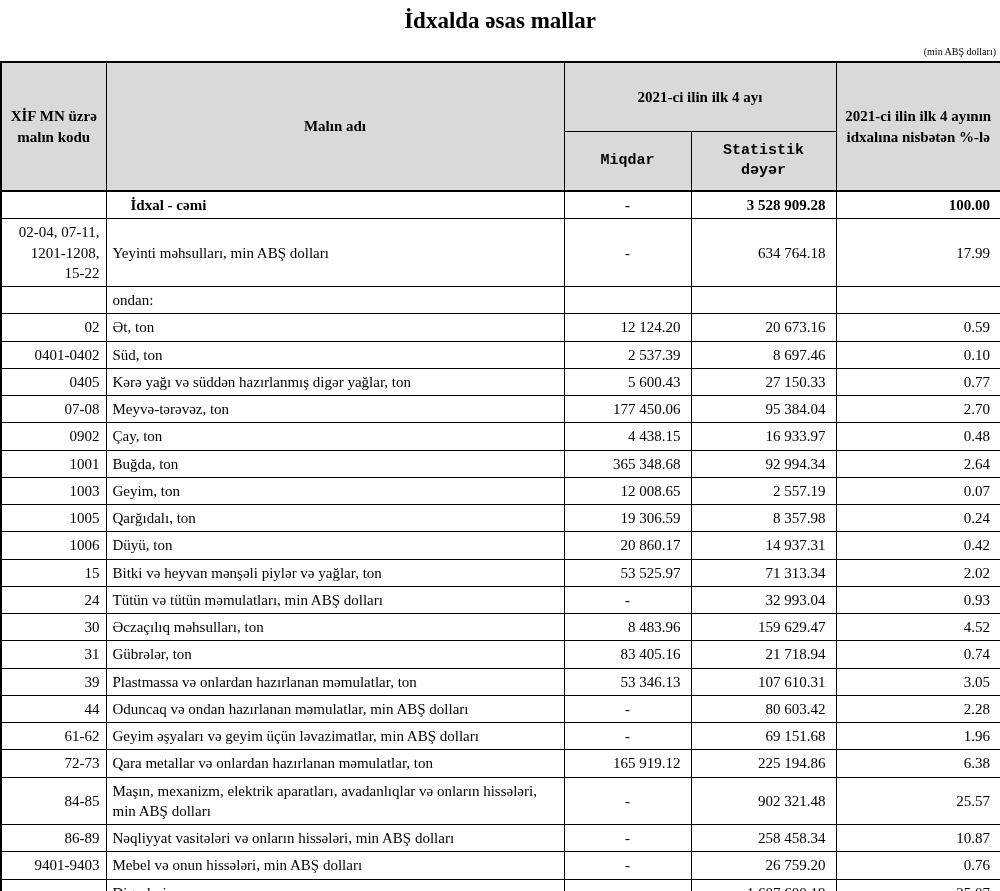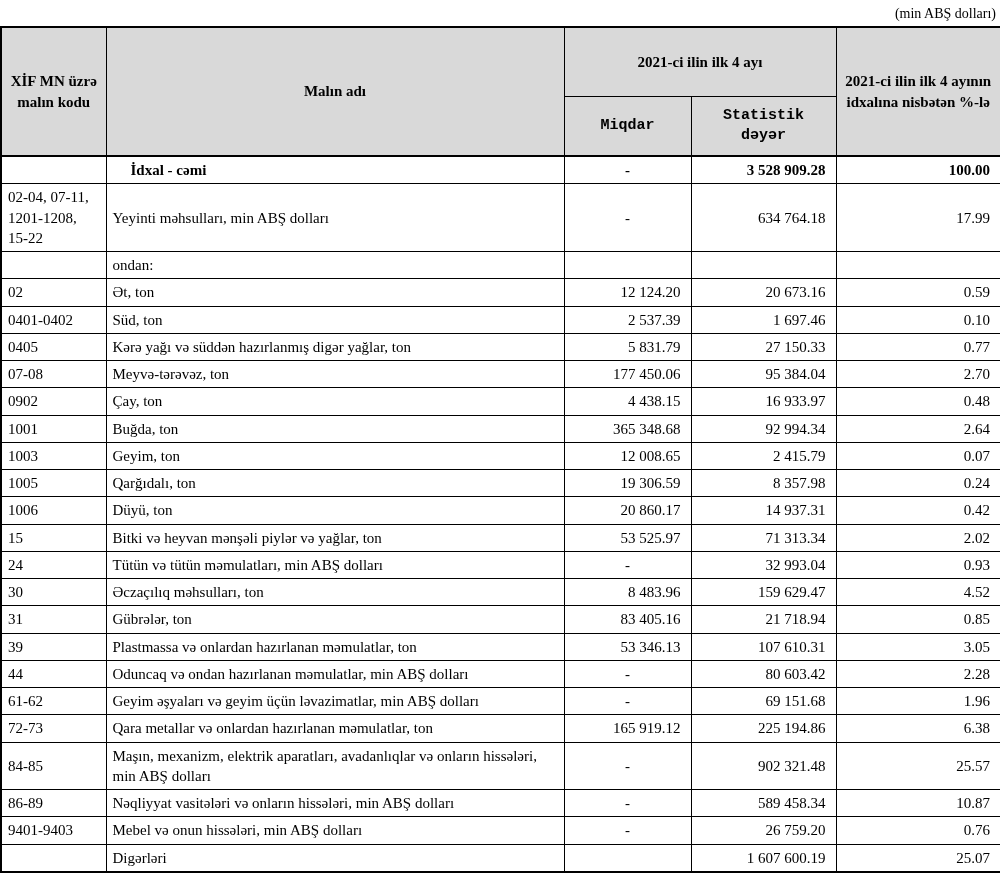--- a/index.html
+++ b/index.html
@@ -1,44 +1,45 @@
 <!DOCTYPE html>
 <html><head>
 <meta charset="utf-8">
 <style>
   html,body{margin:0;padding:0;background:#ffffff;color:#000000;}
   body{width:1000px;font-family:"Liberation Serif","DejaVu Serif",serif;}
   .page{width:1000px;box-sizing:border-box;padding-top:6px;}
   .title{font-size:23px;font-weight:bold;text-align:center;margin:2px 0 12px 0;}
-  .unit-note{font-size:14px;text-align:right;padding-right:4px;margin-bottom:4px;}
+  .unit-note{font-size:10px;text-align:right;padding-right:4px;margin-bottom:4px;}
   table{width:1000px;border-collapse:collapse;border:2px solid #000;table-layout:fixed;}
   th,td{border:1px solid #000;font-size:15px;line-height:1.35;padding:3px 6px;vertical-align:middle;overflow:hidden;}
   thead th{background:#d9d9d9;font-weight:bold;text-align:center;}
   thead{border-bottom:2px solid #000;}
   thead tr.group-row th{height:62px;}
   thead tr.sub-row th{height:52px;font-family:Liberation Mono, monospace;}
   col.c-code{width:105px;}
   col.c-name{width:458px;}
   col.c-qty{width:127px;}
   col.c-val{width:145px;}
   col.c-pct{width:165px;}
   td.name{text-align:left;}
-  td.code{text-align:left;}
+  td.code{text-align:right;}
   td.c{text-align:center;}
   td.r{text-align:right;padding-right:10px;}
   tr.bold td{font-weight:bold;}
   td.indent-sm{padding-left:24px;}
   td.indent1{}
   td.indent2{}
   tr td{height:20px;}
 </style>
 </head>
 <body>
 
 <div class="page">
+  <div class="title">İdxalda əsas mallar</div>
   <div class="unit-note">(min ABŞ dolları)</div>
 
   <table>
     <colgroup>
       <col class="c-code">
         <col class="c-name">
         <col class="c-qty">
         <col class="c-val">
         <col class="c-pct">
     </colgroup>
@@ -80,27 +81,27 @@
         <td class="code">02</td>
         <td class="name indent1">Ət, ton</td>
         <td class="r">12 124.20</td>
         <td class="r">20 673.16</td>
         <td class="r">0.59</td>
       </tr>
       <tr>
         <td class="code">0401-0402</td>
         <td class="name indent1">Süd, ton</td>
         <td class="r">2 537.39</td>
-        <td class="r">1 697.46</td>
+        <td class="r">8 697.46</td>
         <td class="r">0.10</td>
       </tr>
       <tr>
         <td class="code">0405</td>
         <td class="name indent1">Kərə yağı və süddən hazırlanmış digər yağlar, ton</td>
-        <td class="r">5 831.79</td>
+        <td class="r">5 600.43</td>
         <td class="r">27 150.33</td>
         <td class="r">0.77</td>
       </tr>
       <tr>
         <td class="code">07-08</td>
         <td class="name indent1">Meyvə-tərəvəz, ton</td>
         <td class="r">177 450.06</td>
         <td class="r">95 384.04</td>
         <td class="r">2.70</td>
       </tr>
@@ -115,21 +116,21 @@
         <td class="code">1001</td>
         <td class="name indent1">Buğda, ton</td>
         <td class="r">365 348.68</td>
         <td class="r">92 994.34</td>
         <td class="r">2.64</td>
       </tr>
       <tr>
         <td class="code">1003</td>
         <td class="name indent1">Geyim, ton</td>
         <td class="r">12 008.65</td>
-        <td class="r">2 415.79</td>
+        <td class="r">2 557.19</td>
         <td class="r">0.07</td>
       </tr>
       <tr>
         <td class="code">1005</td>
         <td class="name indent1">Qarğıdalı, ton</td>
         <td class="r">19 306.59</td>
         <td class="r">8 357.98</td>
         <td class="r">0.24</td>
       </tr>
       <tr>
@@ -158,21 +159,21 @@
         <td class="name">Əczaçılıq məhsulları, ton</td>
         <td class="r">8 483.96</td>
         <td class="r">159 629.47</td>
         <td class="r">4.52</td>
       </tr>
       <tr>
         <td class="code">31</td>
         <td class="name">Gübrələr, ton</td>
         <td class="r">83 405.16</td>
         <td class="r">21 718.94</td>
-        <td class="r">0.85</td>
+        <td class="r">0.74</td>
       </tr>
       <tr>
         <td class="code">39</td>
         <td class="name">Plastmassa və onlardan hazırlanan məmulatlar, ton</td>
         <td class="r">53 346.13</td>
         <td class="r">107 610.31</td>
         <td class="r">3.05</td>
       </tr>
       <tr>
         <td class="code">44</td>
@@ -199,21 +200,21 @@
         <td class="code">84-85</td>
         <td class="name">Maşın, mexanizm, elektrik aparatları, avadanlıqlar və onların hissələri, min ABŞ dolları</td>
         <td class="c">-</td>
         <td class="r">902 321.48</td>
         <td class="r">25.57</td>
       </tr>
       <tr>
         <td class="code">86-89</td>
         <td class="name">Nəqliyyat vasitələri və onların hissələri, min ABŞ dolları</td>
         <td class="c">-</td>
-        <td class="r">589 458.34</td>
+        <td class="r">258 458.34</td>
         <td class="r">10.87</td>
       </tr>
       <tr>
         <td class="code">9401-9403</td>
         <td class="name">Mebel və onun hissələri, min ABŞ dolları</td>
         <td class="c">-</td>
         <td class="r">26 759.20</td>
         <td class="r">0.76</td>
       </tr>
       <tr>

